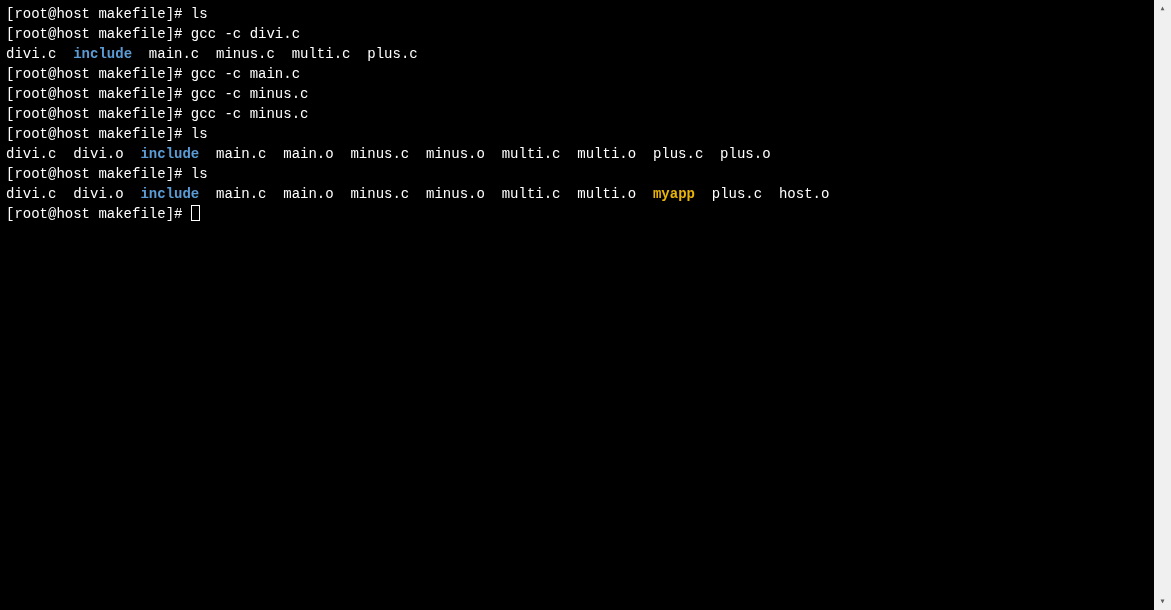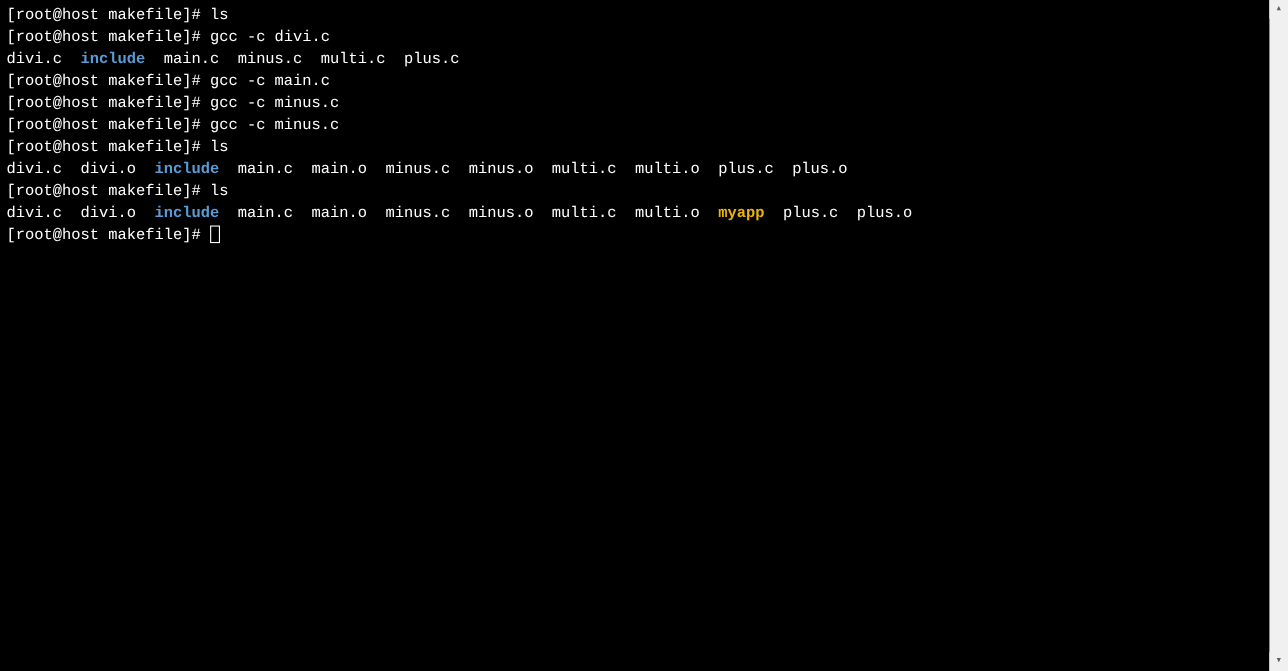--- a/index.html
+++ b/index.html
@@ -79,21 +79,21 @@
 <div class="terminal">
   <div class="line"><span class="prompt">[root@host makefile]# </span><span>ls</span></div>
   <div class="line"><span class="prompt">[root@host makefile]# </span><span>gcc -c divi.c</span></div>
   <div class="line"><span>divi.c  </span><span class="dir">include</span><span>  main.c  minus.c  multi.c  plus.c</span></div>
   <div class="line"><span class="prompt">[root@host makefile]# </span><span>gcc -c main.c</span></div>
   <div class="line"><span class="prompt">[root@host makefile]# </span><span>gcc -c minus.c</span></div>
   <div class="line"><span class="prompt">[root@host makefile]# </span><span>gcc -c minus.c</span></div>
   <div class="line"><span class="prompt">[root@host makefile]# </span><span>ls</span></div>
   <div class="line"><span>divi.c  divi.o  </span><span class="dir">include</span><span>  main.c  main.o  minus.c  minus.o  multi.c  multi.o  plus.c  plus.o</span></div>
   <div class="line"><span class="prompt">[root@host makefile]# </span><span>ls</span></div>
-  <div class="line"><span>divi.c  divi.o  </span><span class="dir">include</span><span>  main.c  main.o  minus.c  minus.o  multi.c  multi.o  </span><span class="exec">myapp</span><span>  plus.c  plus.o</span></div>
+  <div class="line"><span>divi.c  divi.o  </span><span class="dir">include</span><span>  main.c  main.o  minus.c  minus.o  multi.c  multi.o  </span><span class="exec">myapp</span><span>  plus.c  host.o</span></div>
   <div class="line"><span class="prompt">[root@host makefile]# </span><span class="cursor"></span></div>
 </div>
 
 <div class="scrollbar">
   <div class="scroll-arrow scroll-up">
       <span>▴</span>
     </div>
   <div class="scroll-arrow scroll-down">
       <span>▾</span>
     </div>

